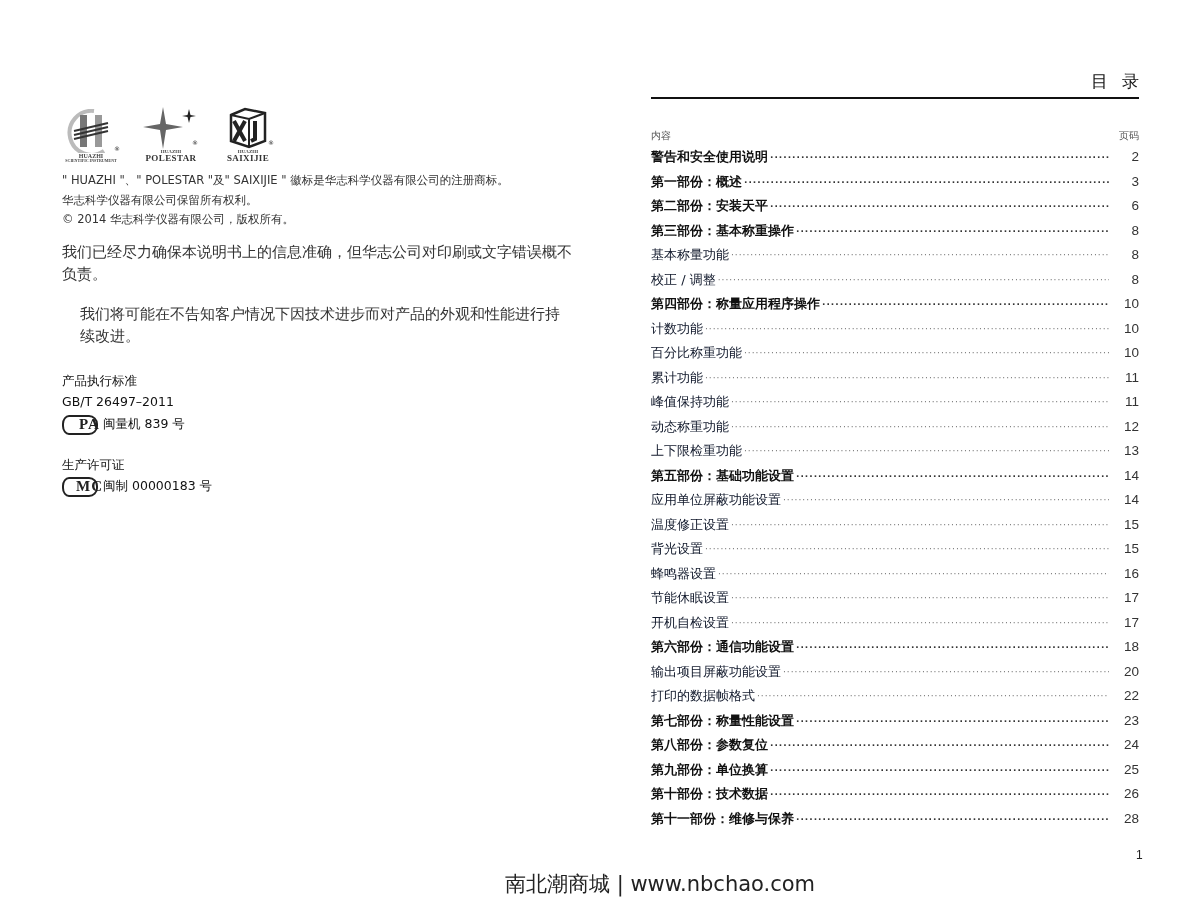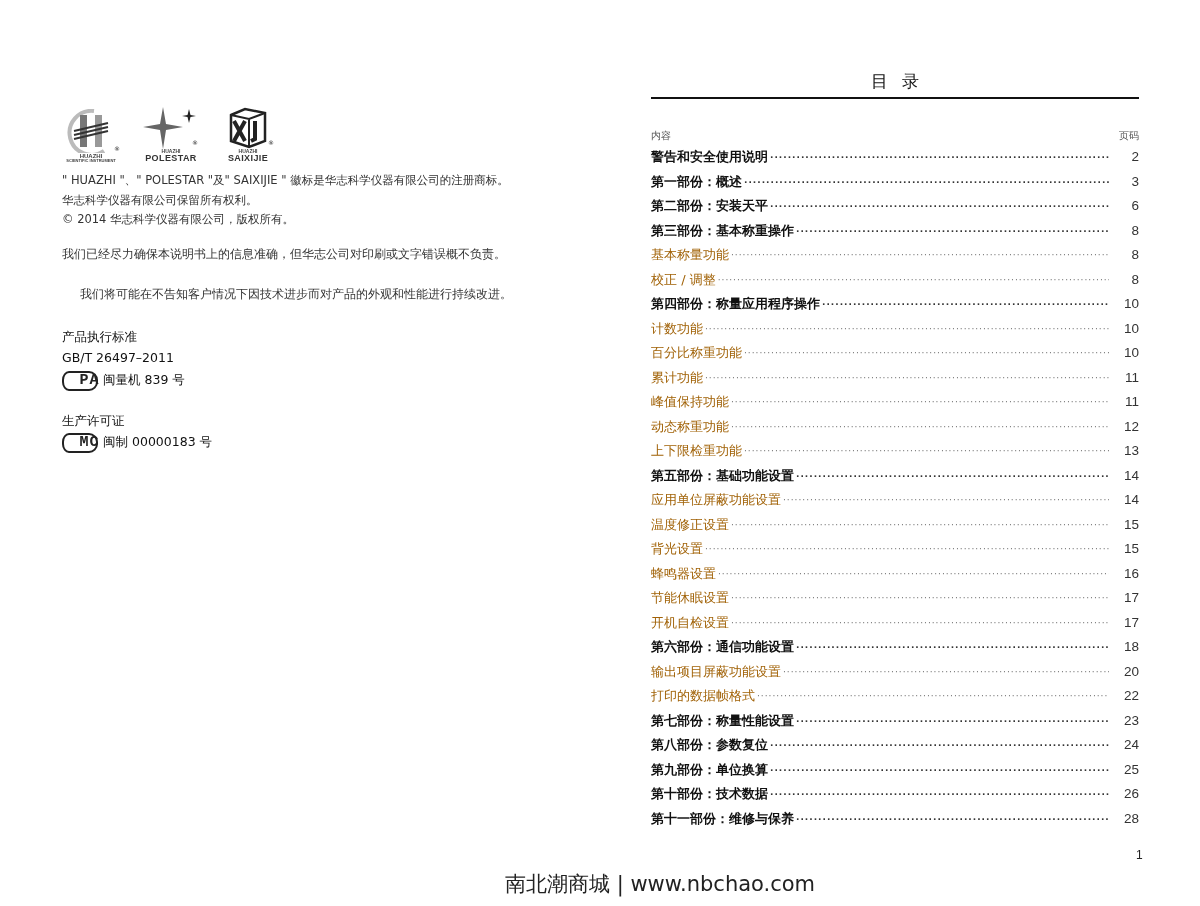--- a/index.html
+++ b/index.html
@@ -3,43 +3,43 @@
   <meta charset="utf-8">
   <style>
     html, body { margin: 0; padding: 0; }
     body {
       width: 1200px; height: 906px; background: #ffffff; position: relative; overflow: hidden;
       font-family: "DejaVu Sans", "Liberation Sans", sans-serif; color: #222;
     }
     .left { position: absolute; left: 62px; top: 95px; width: 520px; }
     .logos { display: flex; align-items: flex-end; gap: 22px; height: 68px; }
     .logo { display: flex; flex-direction: column; align-items: center; position: relative; }
-    .logo .cap { font-family: Liberation Sans, sans-serif; font-weight: bold; color: #333; line-height: 1; }
+    .logo .cap { font-family: Liberation Serif, serif; font-weight: bold; color: #333; line-height: 1; }
     .logo .small { font-size: 5px; font-weight: bold; color: #444; }
     .logo .big { font-size: 9px; letter-spacing: 0.4px; }
     .reg { font-size: 6px; position: absolute; }
     .para { font-size: 11.5px; line-height: 19.5px; color: #333; margin: 0; }
     .p1 { margin-top: 8px; }
-    .p2 { margin-top: 13px; line-height: 22px; font-size: 12px; }
+    .p2 { margin-top: 13px; line-height: 22px; font-size: 15px; font-family: Liberation Mono, monospace; }
     .heading { font-size: 12.5px; margin-top: 20px; line-height: 20px; color: #111; }
     .val { font-size: 12.5px; line-height: 22px; color: #111; }
     .cert { display: flex; align-items: center; gap: 5px; font-size: 12.5px; color: #111; margin-top: 2px; }
     .badge {
       display: inline-flex; align-items: center; justify-content: center;
       width: 36px; height: 20px; border: 2.5px solid #222; border-radius: 7px 9px 9px 7px / 9px;
-      font-family: Liberation Mono, monospace; font-weight: bold; font-size: 15px; letter-spacing: 1px; color: #222;
+      font-family: Liberation Serif, serif; font-weight: bold; font-size: 15px; letter-spacing: 1px; color: #222;
       box-sizing: border-box; line-height: 1; padding-left: 19px;
     }
     .right { position: absolute; left: 651px; top: 70px; width: 488px; }
-    .toc-title { text-align: center; font-size: 17px; letter-spacing: 14px; margin-right: -14px; color: #111; height: 24px; }
+    .toc-title { text-align: right; font-size: 17px; letter-spacing: 14px; margin-right: -14px; color: #111; height: 24px; }
     .rule { height: 2px; background: #111; margin-top: 3px; }
     .toc-head { display: flex; justify-content: space-between; font-size: 10px; color: #555; margin-top: 30px; }
     .toc-list { margin-top: 2px; }
     .toc-row { display: flex; align-items: flex-start; height: 24.5px; line-height: 24.5px; font-size: 13px; }
-    .toc-row .lbl { white-space: nowrap; color: #a16207; }
+    .toc-row .lbl { white-space: nowrap; color: #0f172a; }
     .toc-row.major .lbl { color: #111; font-weight: bold; }
     .toc-row .dots { flex: 1; overflow: hidden; white-space: nowrap; color: #777; margin: 0 14px 0 2px; font-size: 9px; letter-spacing: 1px; }
     .toc-row.major .dots { color: #333; font-weight: bold; }
     .toc-row .pg { min-width: 16px; text-align: right; color: #333; font-family: "Liberation Sans", sans-serif; font-size: 13.5px; }
     .page-num { position: absolute; left: 1136px; top: 848px; font-size: 12px; color: #222; font-family: "Liberation Sans", sans-serif; }
     .footer { position: absolute; left: 505px; top: 870px; font-size: 21px; color: #222; }
   </style>
 </head>
 <body>
 

